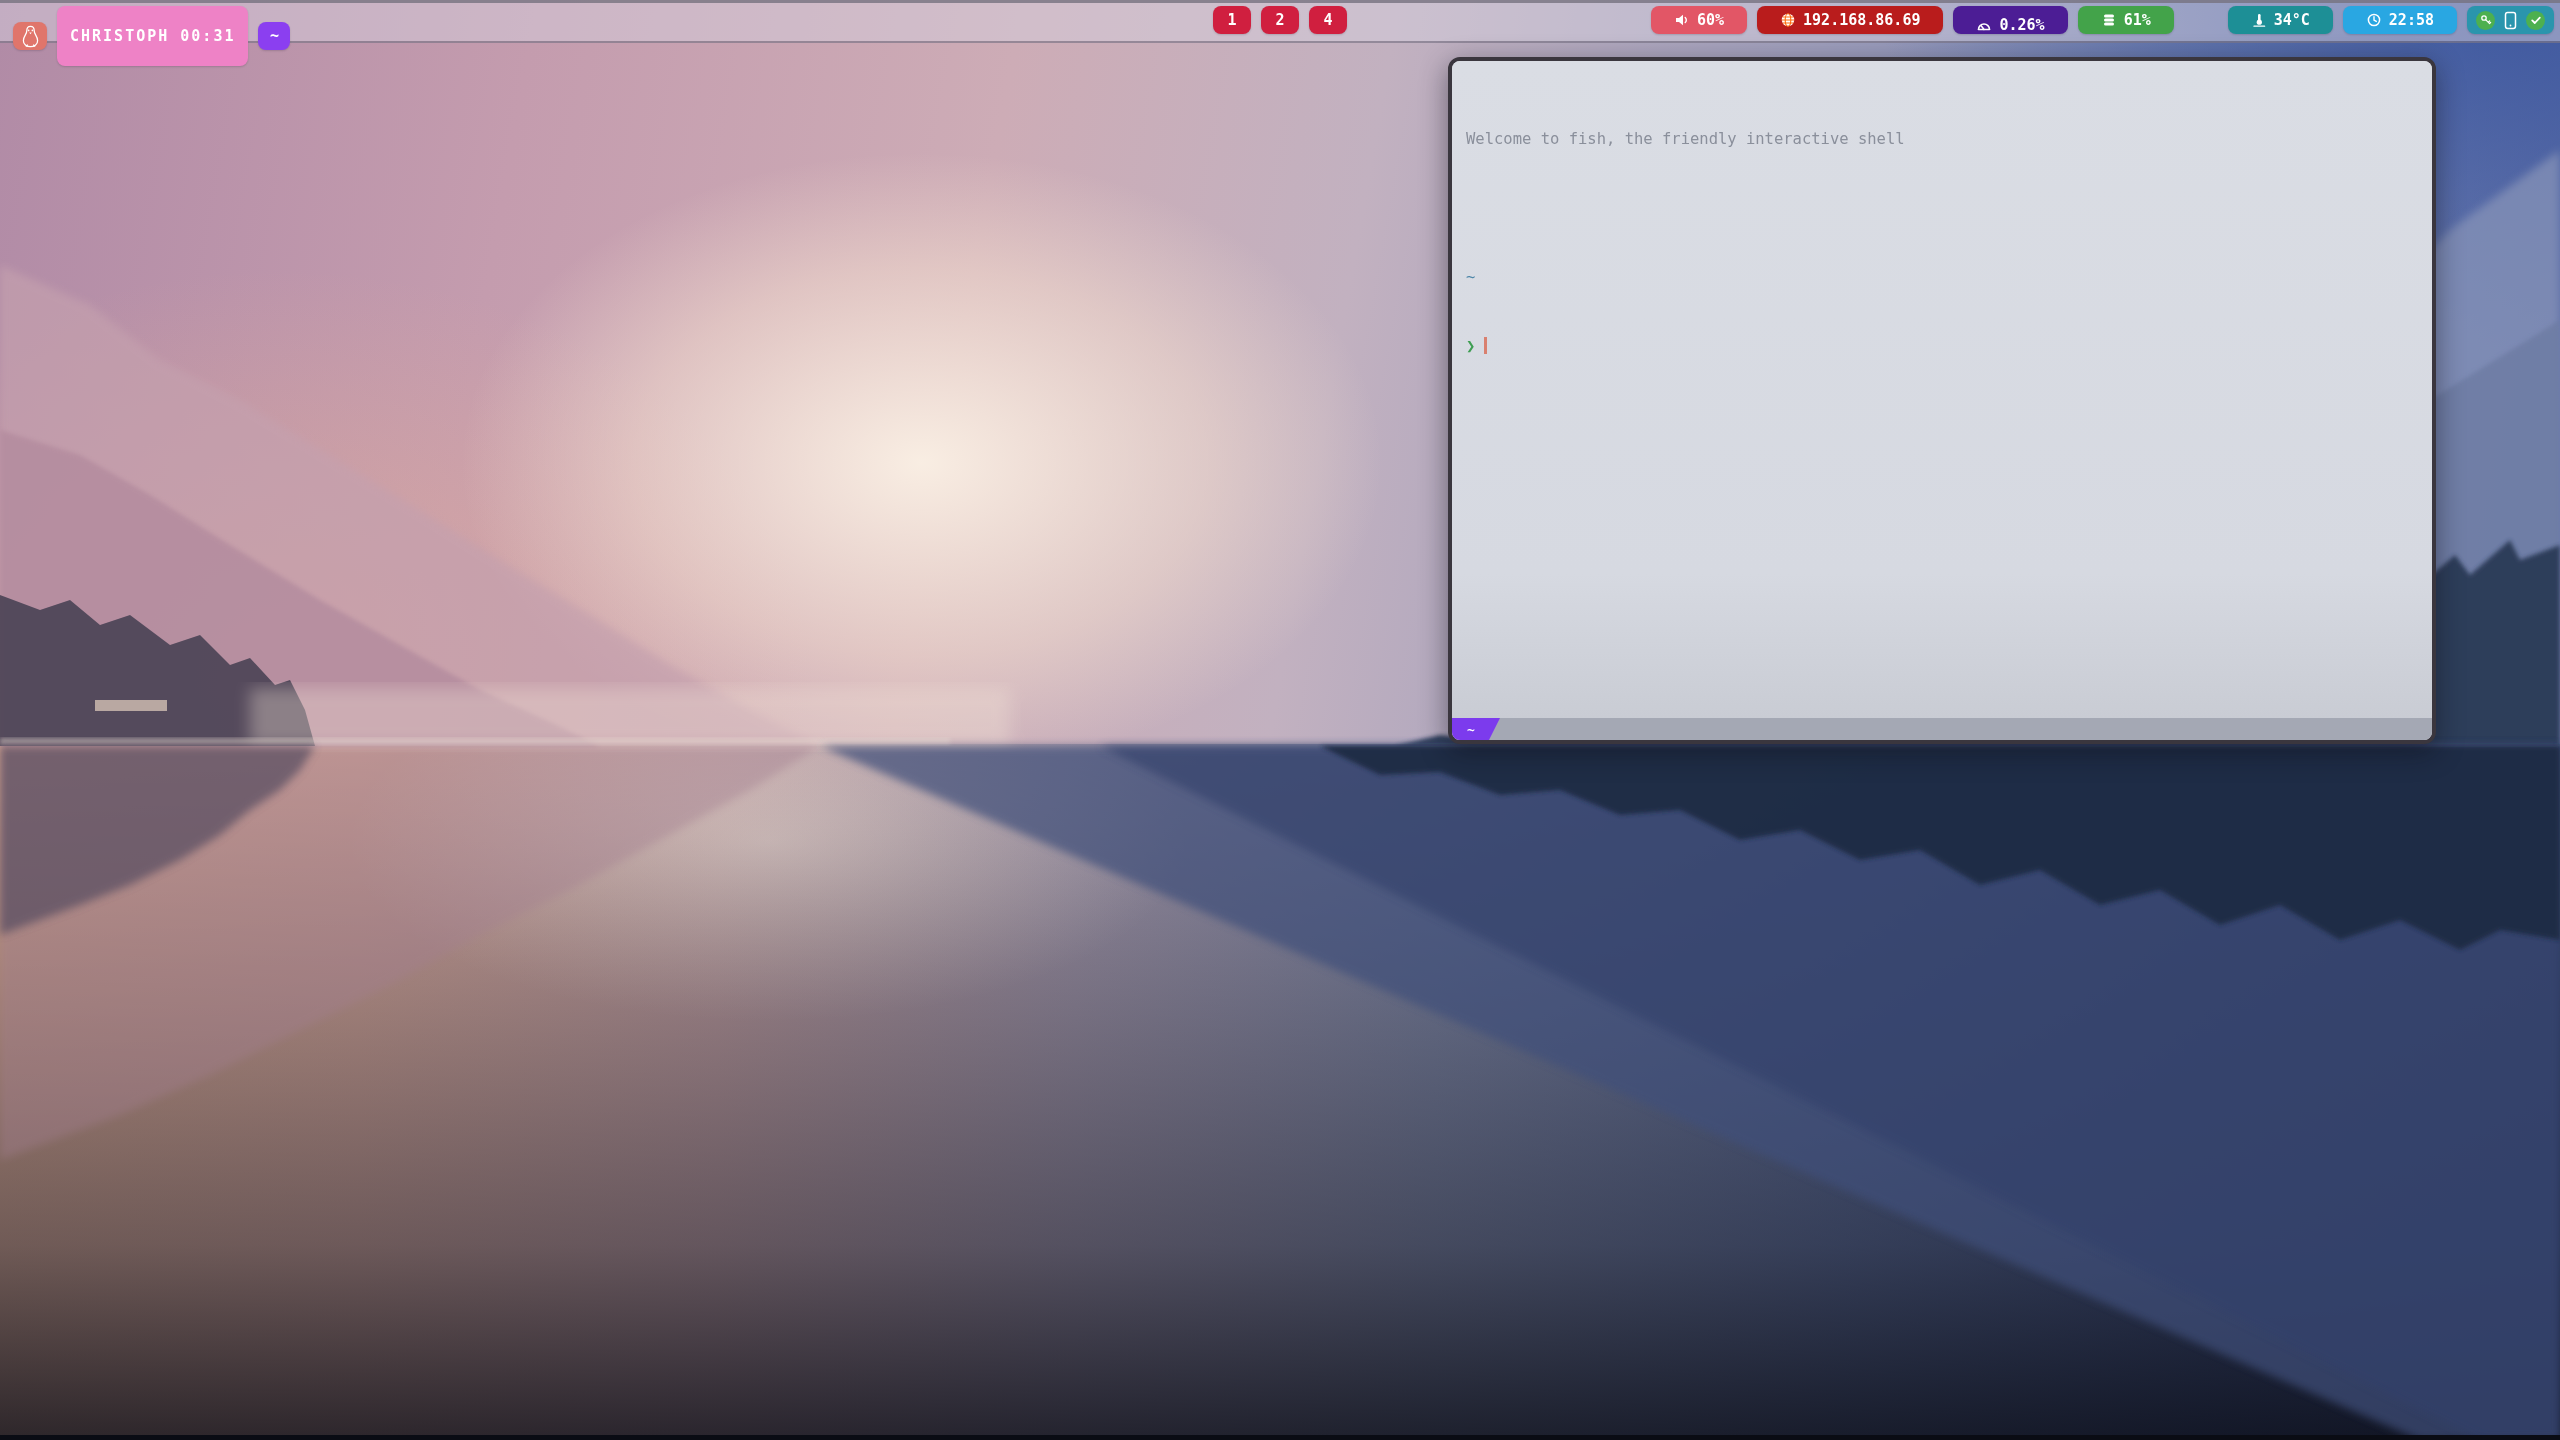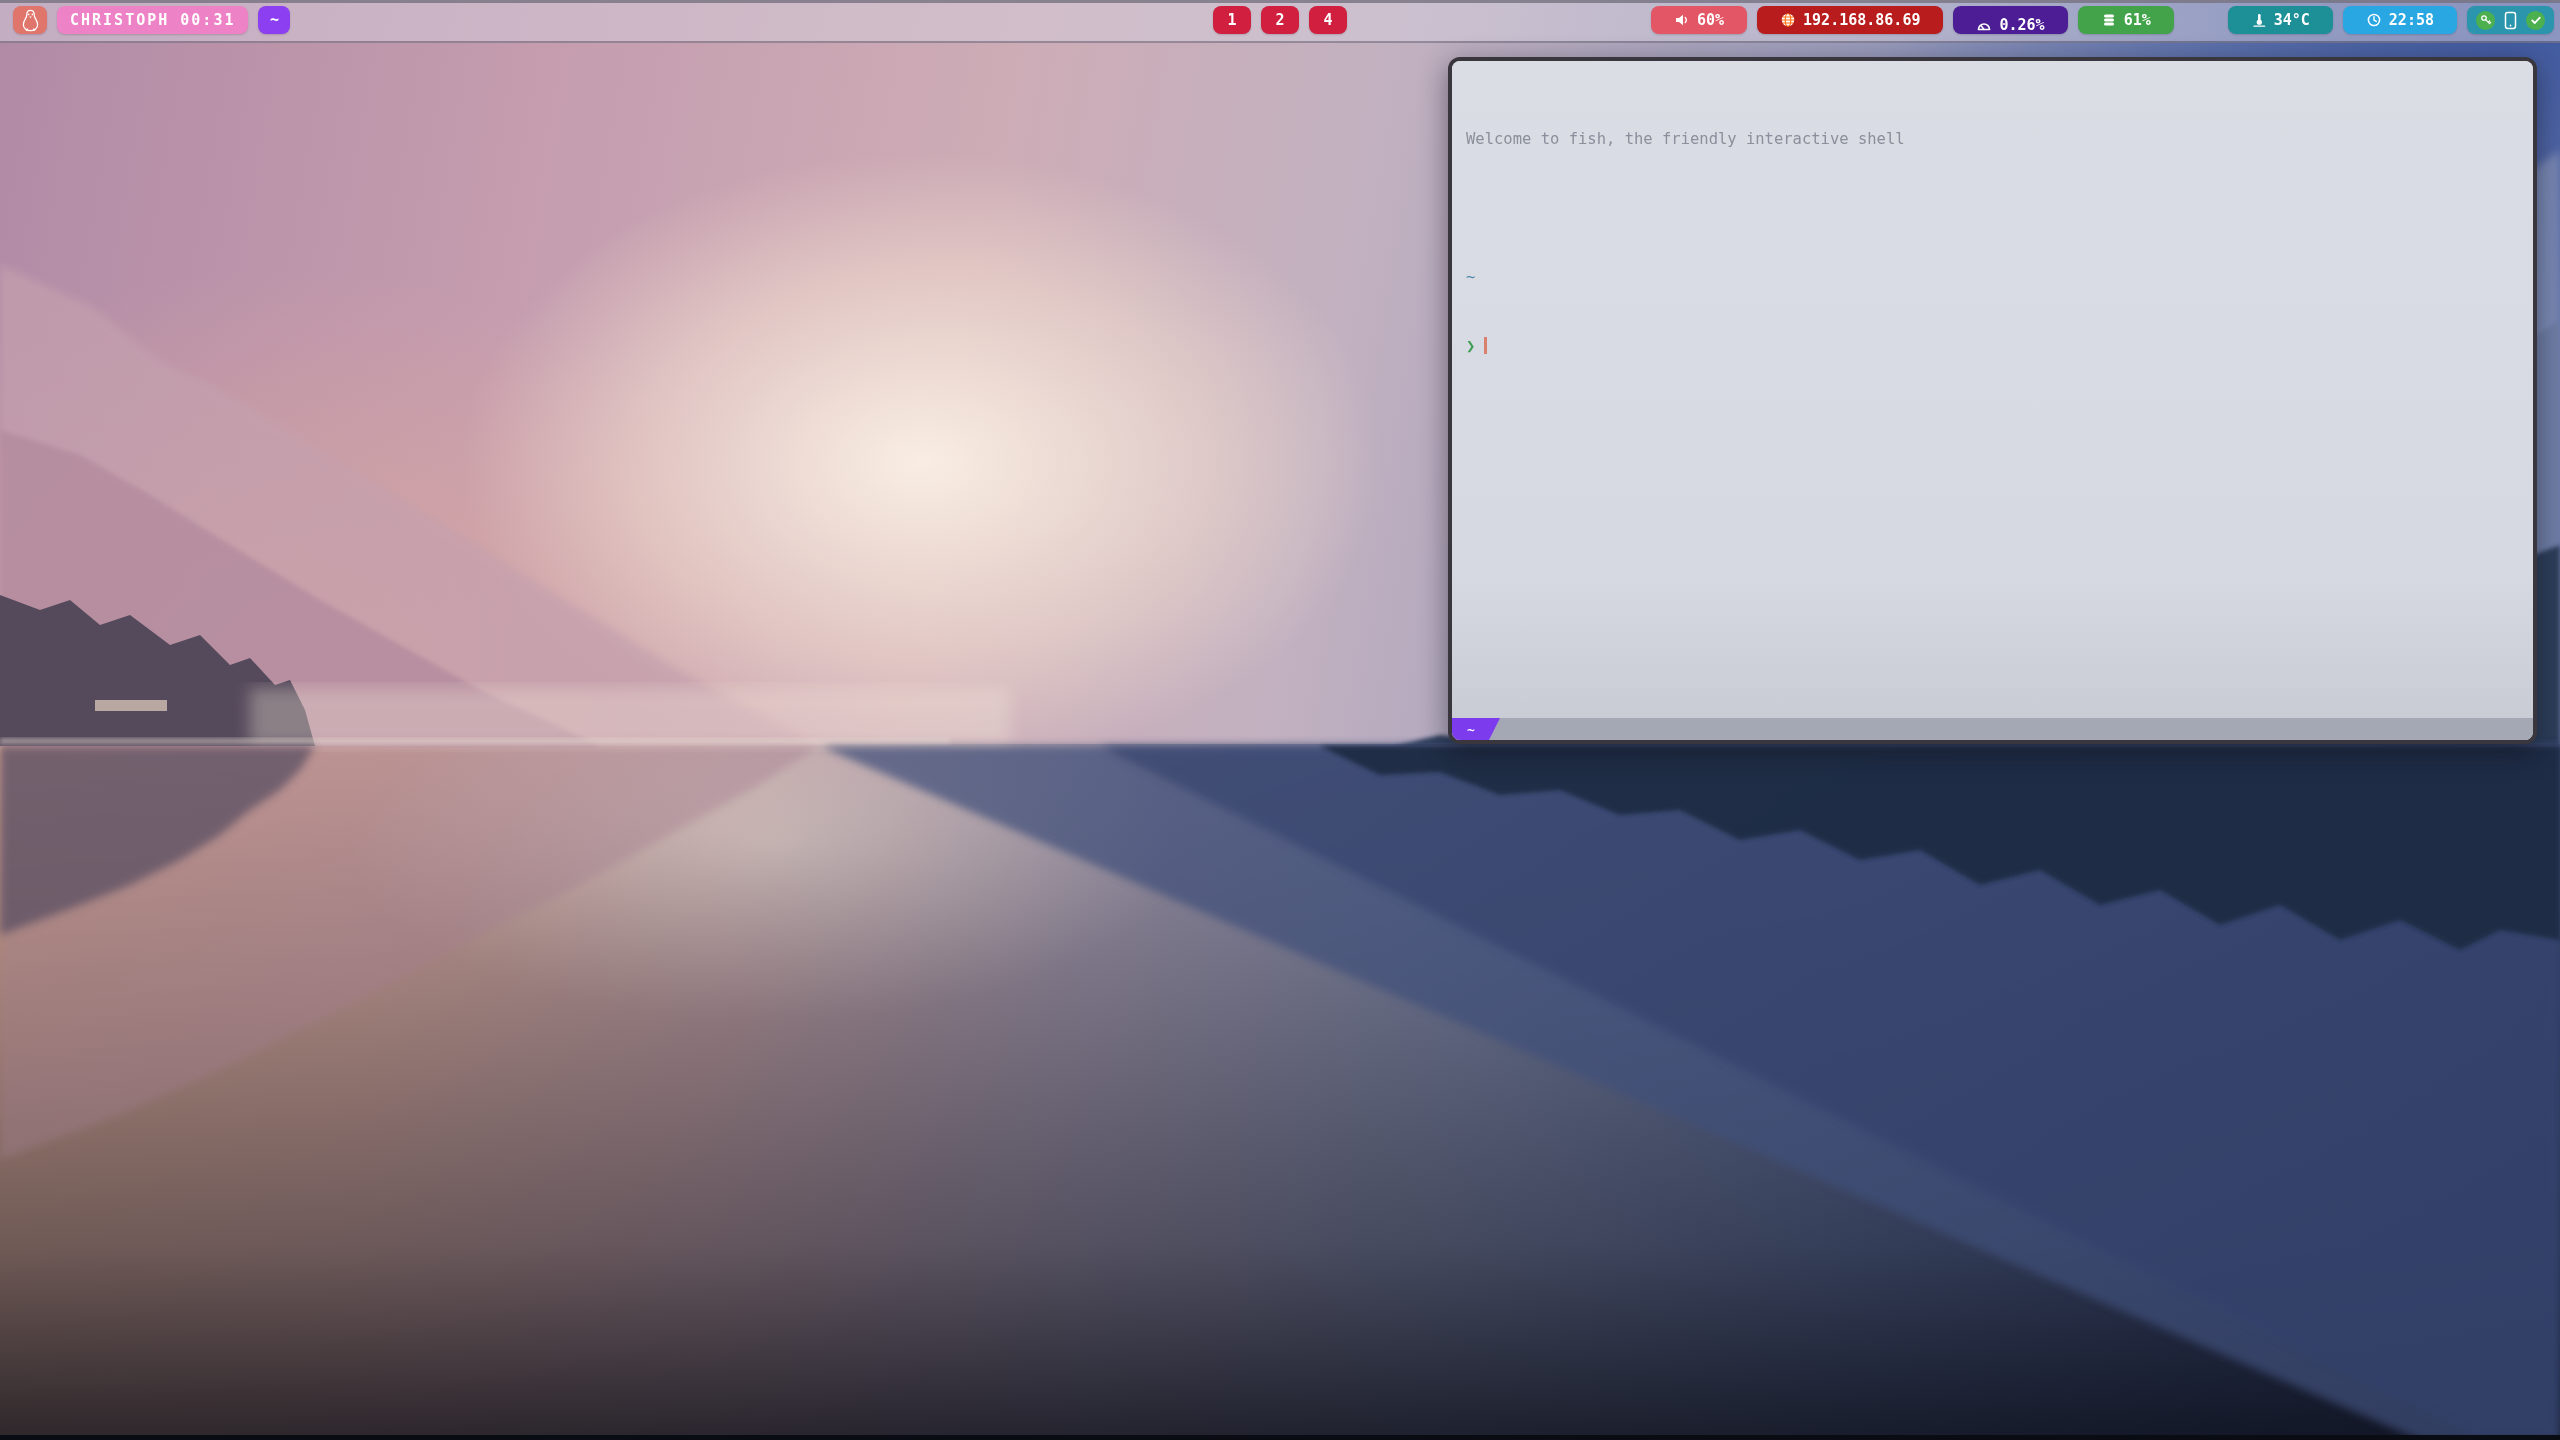--- a/index.html
+++ b/index.html
@@ -26,34 +26,34 @@
   
   .bar{position:absolute;left:0;top:0;width:2560px;height:41px;
        background:rgba(213,207,221,.5);border-bottom:2px solid rgba(40,35,55,.35);
        display:flex;align-items:center;}
   .bar-left{position:absolute;left:13px;top:6px;display:flex;gap:10px;align-items:center;}
   .bar-center{position:absolute;left:50%;top:6px;transform:translateX(-50%);display:flex;gap:10px;}
   .bar-right{position:absolute;right:6px;top:6px;display:flex;gap:10px;align-items:center;}
   .pill{height:28px;border-radius:8px;display:flex;align-items:center;gap:7px;padding:0 23px;
         color:#fff;font-weight:700;font-size:15px;box-shadow:0 1px 2px rgba(30,20,40,.18);}
   .sq{width:34px;padding:0;justify-content:center;}
-  .host{letter-spacing:2px;padding:0 13px;align-items:center;}
+  .host{letter-spacing:2px;padding:16px 13px;align-items:center;}
   .ws{width:38px;height:28px;border-radius:8px;color:#fff;display:flex;align-items:center;
       justify-content:center;font-weight:700;font-size:15px;box-shadow:0 1px 2px rgba(30,20,40,.18);}
   .tray{height:28px;border-radius:8px;display:flex;align-items:center;gap:9px;padding:0 9px;
         box-shadow:0 1px 2px rgba(30,20,40,.18);}
   .tray-circle{width:19px;height:19px;border-radius:50%;display:flex;align-items:center;justify-content:center;}
   .c-launch{background:#e0756b;} .c-host{background:#ee82c6;} .c-layout{background:#8b3ff0;}
   .c-ws{background:#d01f3f;} .c-vol{background:#e25666;} .c-net{background:#b91c1c;}
   .c-load{background:#4c1d95;align-items:flex-end;} .c-disk{background:#43a34a;} .c-temp{background:#1d8f96;margin-left:44px;}
   .c-clock{background:#29a7e2;} .c-tray{background:#2a95ad;} .c-green{background:#4db04f;}
   .pill svg,.tray svg{display:block;}
 
   
-  .terminal{position:absolute;left:1448px;top:57px;width:1089px;height:687px;box-sizing:border-box;
+  .terminal{position:absolute;left:1448px;top:57px;width:988px;height:687px;box-sizing:border-box;
             border:4px solid #3a363e;border-radius:12px;overflow:hidden;
             background:#d9dce3;box-shadow:0 8px 28px rgba(10,10,20,.45);
             display:flex;flex-direction:column;}
   .term-content{flex:1;padding:21px 14px;font-size:15.5px;line-height:23px;color:#8a8f9b;
             background:linear-gradient(180deg,#dadde4 0%,#d6d9e1 78%,#c9ccd4 100%);white-space:pre;}
   .t-keyword{color:#3f9e53;}
   .t-path{color:#4e86a8;}
   .t-prompt{color:#3f9e53;}
   .t-cursor{display:inline-block;width:3px;height:17px;background:#d9806f;margin-left:9px;vertical-align:-3px;}
   .term-tabbar{position:relative;height:22px;background:#a4a8b4;}

